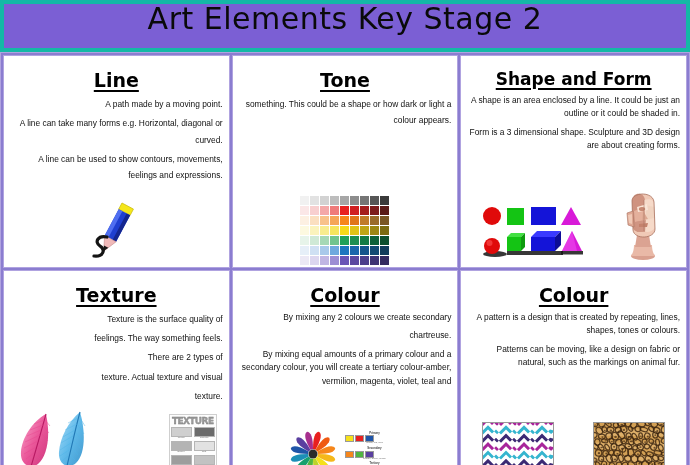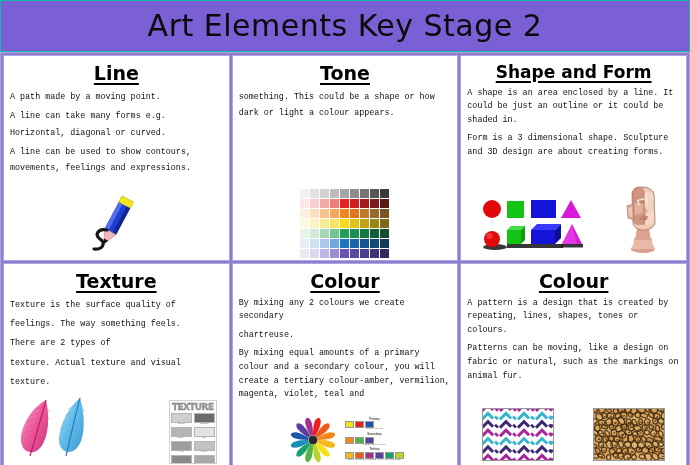--- a/index.html
+++ b/index.html
@@ -14,23 +14,23 @@
     box-sizing:border-box;
     display:flex;flex-direction:column;
     background:#ffffff;
   }
 
   
   .banner{
     height:52px;
     flex:0 0 52px;
     background:#7b5fd4;
-    border:1px solid #14b8a6;
+    border:4px solid #14b8a6;
     box-sizing:border-box;
-    display:flex;align-items:center;justify-content:center;
+    display:flex;justify-content:center;
     position:relative;
   }
   .banner-title{
     font-family:"DejaVu Sans", sans-serif;
     font-size:30px;
     font-weight:400;
     letter-spacing:0.5px;
     color:#0a0a0a;
     line-height:1;
     white-space:nowrap;
@@ -60,31 +60,31 @@
   }
   .cell-title{
     font-family:"DejaVu Sans", sans-serif;
     font-size:19px;
     font-weight:700;
     color:#000;
     text-decoration:underline;
     text-decoration-thickness:2px;
     text-underline-offset:3px;
     line-height:1.15;
-    margin:3px 0 4px 0;
+    margin:10px 0 4px 0;
     white-space:nowrap;
   }
   .cell-title.sm{font-size:17px;}
   .cell-body{
     font-size:8.4px;
     line-height:1.95;
     color:#111;
-    text-align:left;
+    text-align:right;
     width:100%;
-    font-family:Liberation Mono, monospace;
+    font-family:Liberation Sans, sans-serif;
   }
   .cell-body p{margin:0 0 3px 0;}
   .cell-body.tight{line-height:1.62;}
   .cell-body.tight p{margin:0 0 5px 0;}
   .art{
     flex:1 1 auto;
     width:100%;
     display:flex;
     align-items:flex-end;
     justify-content:center;

